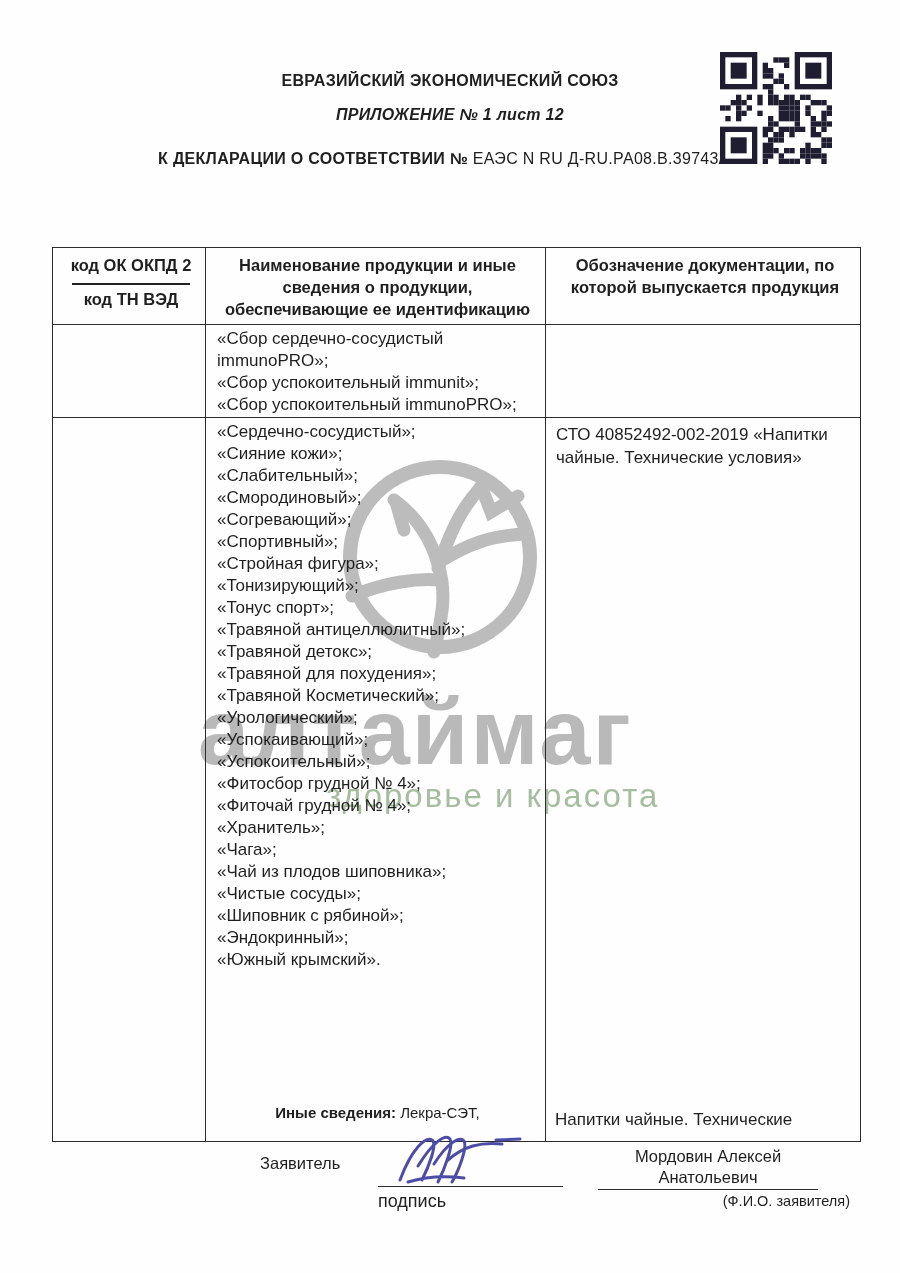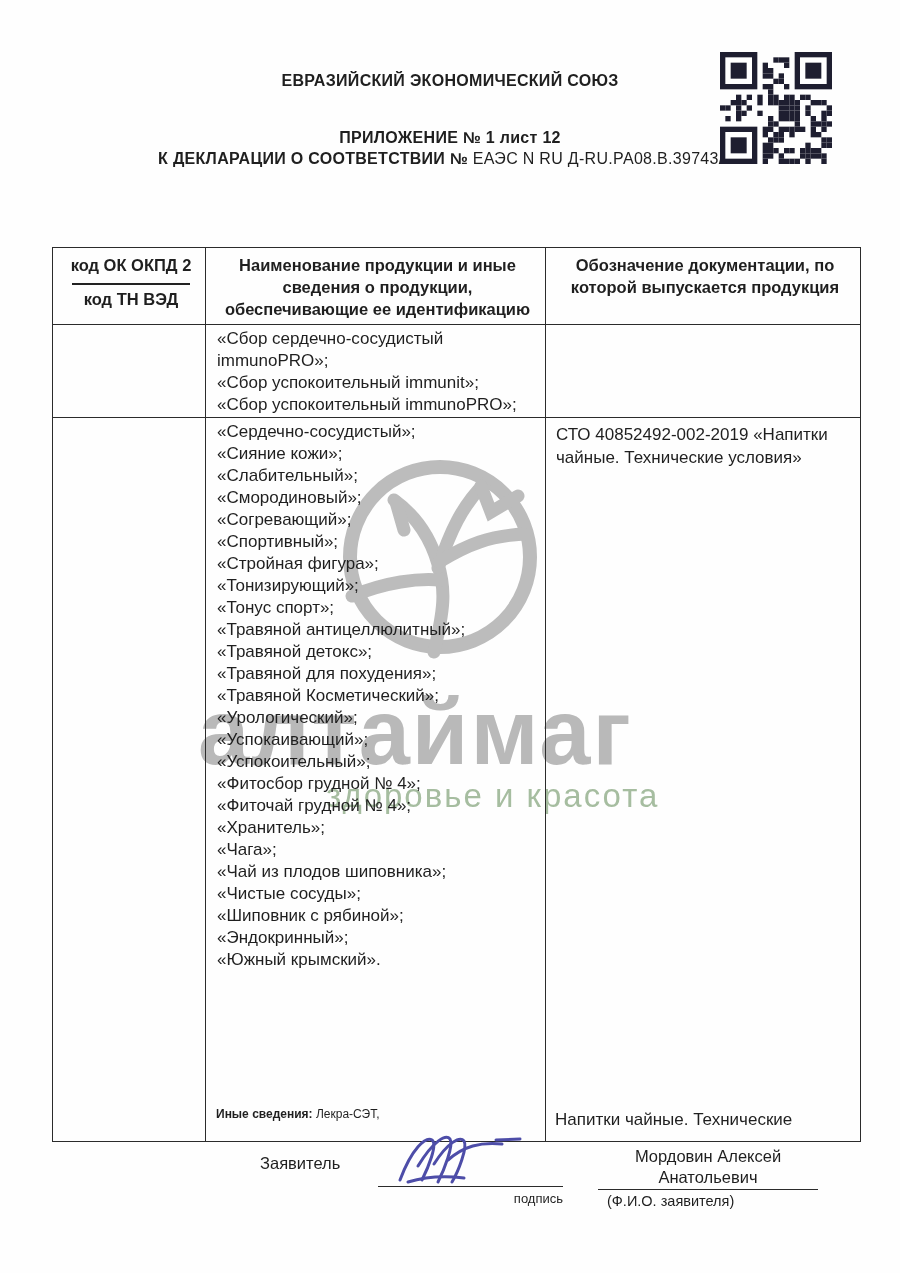--- a/index.html
+++ b/index.html
@@ -6,49 +6,49 @@
   .page{position:relative;width:900px;height:1273px;background:#fefefe;overflow:hidden;
         font-family:"Liberation Sans", sans-serif;color:#1f1f1f;}
   
   .wm{position:absolute;z-index:1;pointer-events:none;}
   .wm-brand{left:198px;top:680px;font-size:92px;font-weight:bold;color:#b9b9b9;letter-spacing:2px;}
   .wm-tagline{left:326px;top:777px;font-size:33px;color:#a6bda0;letter-spacing:2px;}
   
   .layer{position:absolute;left:0;top:0;width:100%;height:100%;z-index:2;}
   .hline{position:absolute;left:0;width:100%;text-align:center;font-weight:bold;font-size:16px;letter-spacing:.3px;}
   .h1{top:72px;}
-  .h2{top:129px;}
+  .h2{top:106px;font-style:italic;}
   .h3{top:150px;}
   .h3 .num{font-weight:normal;}
   .qr{position:absolute;left:720px;top:52px;width:112px;height:112px;z-index:1;}
   
   table.decl{position:absolute;left:52px;top:247px;width:808px;border-collapse:collapse;
              table-layout:fixed;background:transparent;}
   table.decl td,table.decl th{border:1.6px solid #2b2b2b;vertical-align:top;background:transparent;}
   table.decl th{font-size:16.5px;font-weight:bold;text-align:center;padding:7px 4px 4px 8px;line-height:1.32;}
   .c1{width:153px;} .c2{width:340px;} .c3{width:315px;}
   .hdr-row{height:67px;}
   .row1{height:89px;}
   .row2{height:724px;}
   .c1-div{border-top:2px solid #222;width:84%;margin:6px auto 4px auto;height:0;}
   .plist{padding:2px 6px 0 10px;font-size:17px;line-height:22px;text-align:left;}
   .pline{white-space:normal;}
   .docref{padding:4px 18px 0 9px;font-size:17px;line-height:23px;text-align:left;}
   .cell-rel{position:relative;}
-  .cell-bottom-mid{position:absolute;left:10px;right:6px;bottom:20px;font-size:12px;text-align:left;}
+  .cell-bottom-mid{position:absolute;left:10px;right:6px;bottom:20px;font-size:15px;text-align:center;}
   .cell-bottom-right{position:absolute;left:9px;right:6px;bottom:11px;font-size:17px;text-align:left;}
   .lbl-bold{font-weight:bold;}
   
   .applicant{position:absolute;left:260px;top:1154px;font-size:16.5px;}
   .sig-wrap{position:absolute;left:378px;top:1130px;width:185px;height:56px;}
   .sig-line{position:absolute;left:378px;top:1186px;width:185px;border-top:1.6px solid #2b2b2b;}
-  .sig-caption{position:absolute;left:378px;top:1191px;width:185px;text-align:right;font-size:13px;}
+  .sig-caption{position:absolute;left:378px;top:1191px;width:185px;text-align:left;font-size:18px;}
   .fio-name{position:absolute;left:598px;top:1146px;width:220px;text-align:center;font-size:16.5px;line-height:21px;}
   .fio-line{position:absolute;left:598px;top:1189px;width:220px;border-top:1.6px solid #2b2b2b;}
-  .fio-caption{position:absolute;left:607px;top:1193px;width:220px;text-align:left;font-size:14.5px;}
+  .fio-caption{position:absolute;left:630px;top:1193px;width:220px;text-align:right;font-size:14.5px;}
 </style>
 </head>
 <body>
 
 <div class="page">
 
   <svg class="wm" style="left:338px;top:440px;" width="215" height="230" viewBox="0 0 215 230">
     <g fill="none" stroke="#bcbcbc" stroke-width="13" stroke-linecap="round">
       <circle cx="102" cy="117" r="90" stroke-width="14"></circle>
       <path d="M 96 212 C 106 170 108 150 100 124 C 92 96 78 76 56 60"></path>

